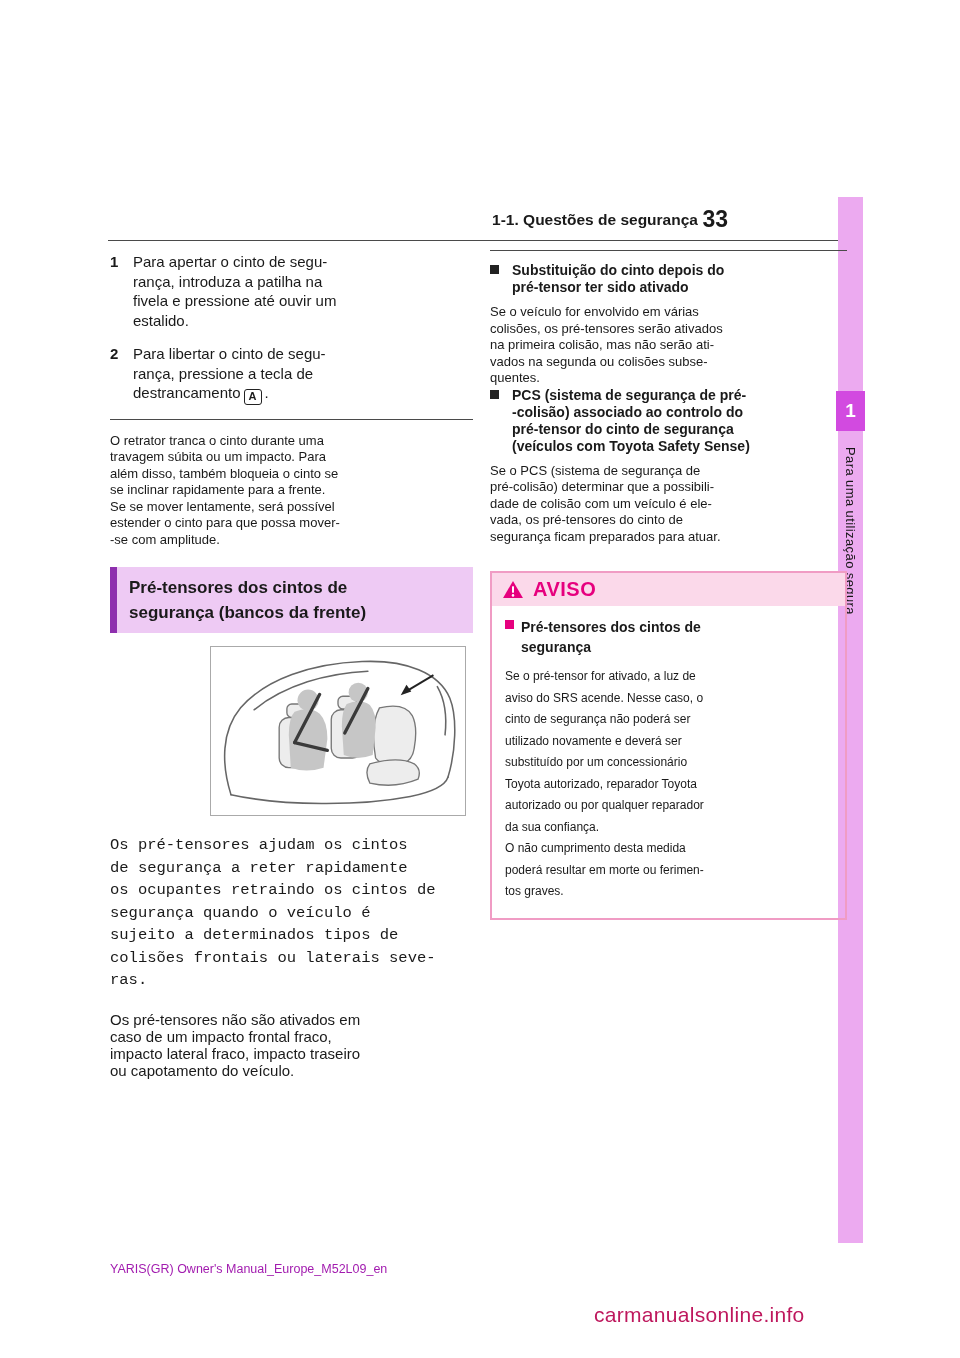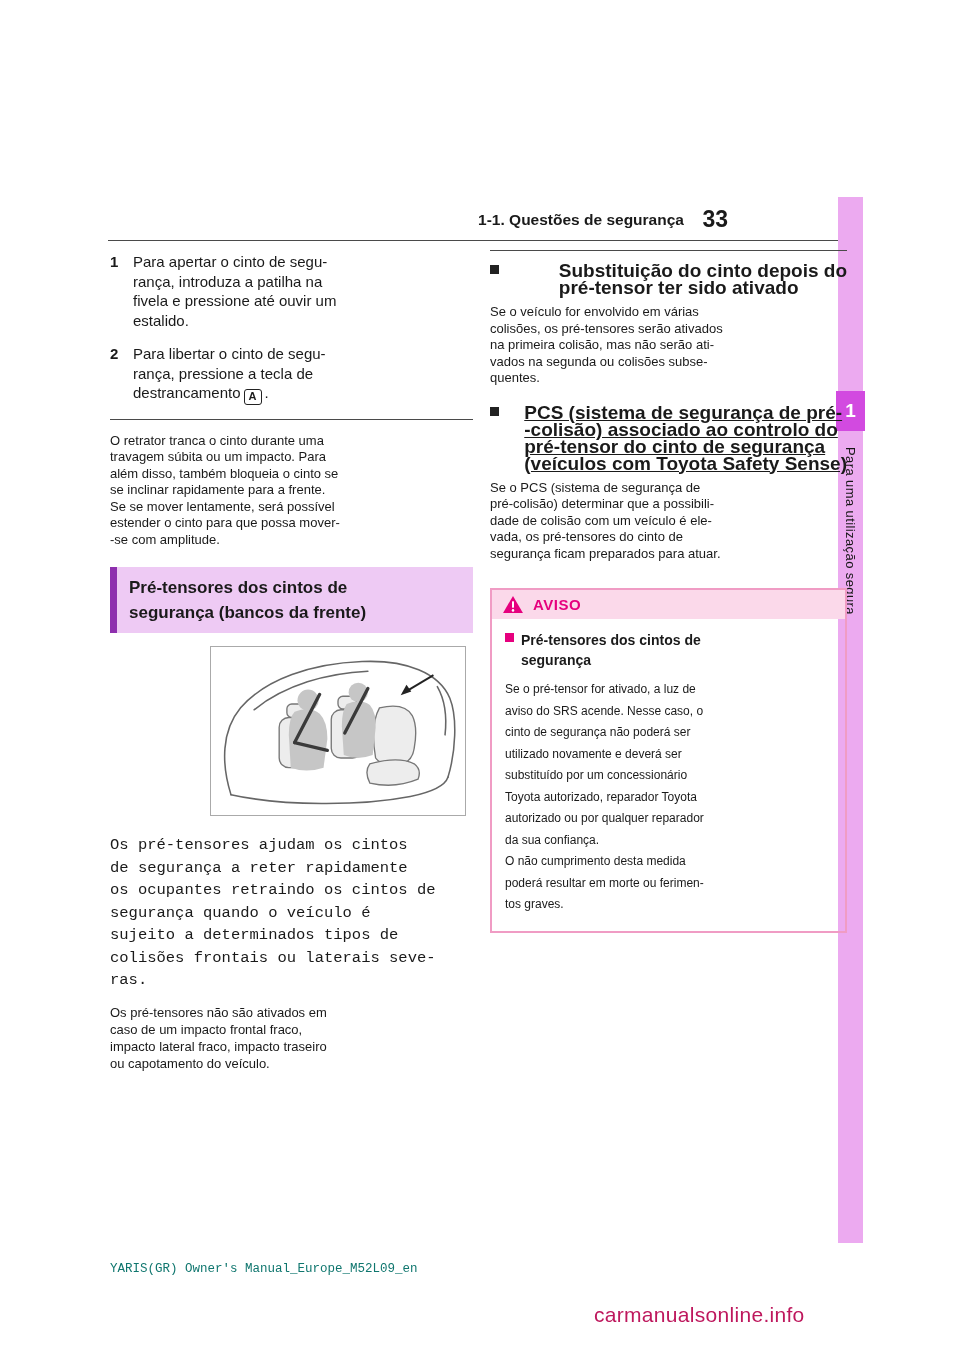--- a/index.html
+++ b/index.html
@@ -2,21 +2,21 @@
 <html><head>
 <meta charset="utf-8">
 <style>
   html,body{margin:0;padding:0;background:#fff;}
   .page{position:relative;width:960px;height:1358px;background:#ffffff;
         font-family:"Liberation Sans", sans-serif;color:#1a1a1a;overflow:hidden;}
 
   
   .page-header{position:absolute;top:206px;left:110px;width:618px;text-align:right;white-space:nowrap;}
   .section-title{font-weight:bold;font-size:15.5px;vertical-align:baseline;}
-  .page-number{font-weight:bold;font-size:23px;margin-left:14px;vertical-align:-2px;}
+  .page-number{font-weight:bold;font-size:23px;vertical-align:-2px;}
   .header-rule{position:absolute;top:240px;left:108px;width:739px;border-top:1.5px solid #4a4a4a;}
 
   
   .sidebar-strip{position:absolute;left:838px;top:197px;width:25px;height:1046px;background:#ecaaf0;}
   .chapter-tab{position:absolute;left:836px;top:391px;width:29px;height:40px;background:#d24ae0;
                color:#fff;font-weight:bold;font-size:19px;display:flex;align-items:center;justify-content:center;}
   .sidebar-label{position:absolute;left:838px;top:447px;width:25px;height:320px;
                  writing-mode:vertical-rl;font-size:13px;color:#151515;letter-spacing:.4px;
                  display:flex;align-items:center;}
 
@@ -28,44 +28,44 @@
   .preline{white-space:pre-line;}
 
   .step{display:flex;gap:10px;font-size:15px;line-height:19.5px;margin-bottom:14px;}
   .step-num{font-weight:bold;min-width:13px;}
   .key-box{display:inline-flex;width:16px;height:14px;border:1.6px solid #222;border-radius:3px;
            align-items:center;justify-content:center;font-size:11px;font-weight:bold;
            margin:0 3px;vertical-align:-2px;}
 
   .divider{border-top:1px solid #4a4a4a;margin:13px 0 13px;}
 
-  .sec-heading{display:flex;gap:13px;font-weight:bold;font-size:19px;line-height:17px;margin-bottom:8px;justify-content:space-between;}
+  .sec-heading{display:flex;gap:13px;font-weight:bold;font-size:14px;line-height:17px;margin-bottom:8px;}
   .sq{width:9px;height:9px;background:#222;margin-top:3px;flex:none;}
   .sq.magenta{background:#e6007e;}
   .body-sm{font-size:13px;line-height:16.5px;}
 
   .topic-title{margin-top:19px;background:#eecaf4;border-left:7px solid #8e2fae;
                padding:8px 10px 8px 12px;font-weight:bold;font-size:17px;line-height:25px;}
 
   .illustration-box{margin:13px 0 0 100px;width:256px;height:170px;border:1px solid #aaa;
                     display:flex;align-items:center;justify-content:center;background:#fff;box-sizing:border-box;}
 
   .main-para{margin-top:18px;font-size:15.5px;line-height:22.5px;font-family:Liberation Mono, monospace;}
-  .note-para{margin-top:12px;font-size:13px;line-height:17px;}
-
-  .heading-gap{margin-top:17px;text-decoration:underline;}
+  .note-para{margin-top:19px;font-size:15px;line-height:17px;}
+
+  .heading-gap{}
 
   .warning-box{margin-top:26px;border:2px solid #f09cc4;}
   .warning-header{background:#fbd9ea;display:flex;align-items:center;gap:9px;padding:5px 10px;}
-  .warning-label{color:#e6007e;font-weight:bold;font-size:15px;letter-spacing:.5px;}
+  .warning-label{color:#e6007e;font-weight:bold;font-size:20px;letter-spacing:.5px;}
   .warning-content{padding:11px 13px 15px;}
   .warning-subheading{display:flex;gap:7px;font-weight:bold;font-size:14px;line-height:20px;margin-bottom:9px;}
   .warning-body{font-size:12px;line-height:21.5px;}
 
-  .doc-footer{position:absolute;left:110px;top:1262px;font-size:12.5px;color:#0f766e;font-family:Liberation Mono, monospace;}
+  .doc-footer{position:absolute;left:110px;top:1262px;font-size:12.5px;color:#a21caf;}
   .watermark{position:absolute;left:594px;top:1303px;font-size:21px;color:#be185d;letter-spacing:.3px;}
 </style>
 </head>
 <body>
 
 <div class="page">
 
   <div class="page-header">
     <span class="section-title">1-1. Questões de segurança</span>
     <span class="page-number">33</span>

